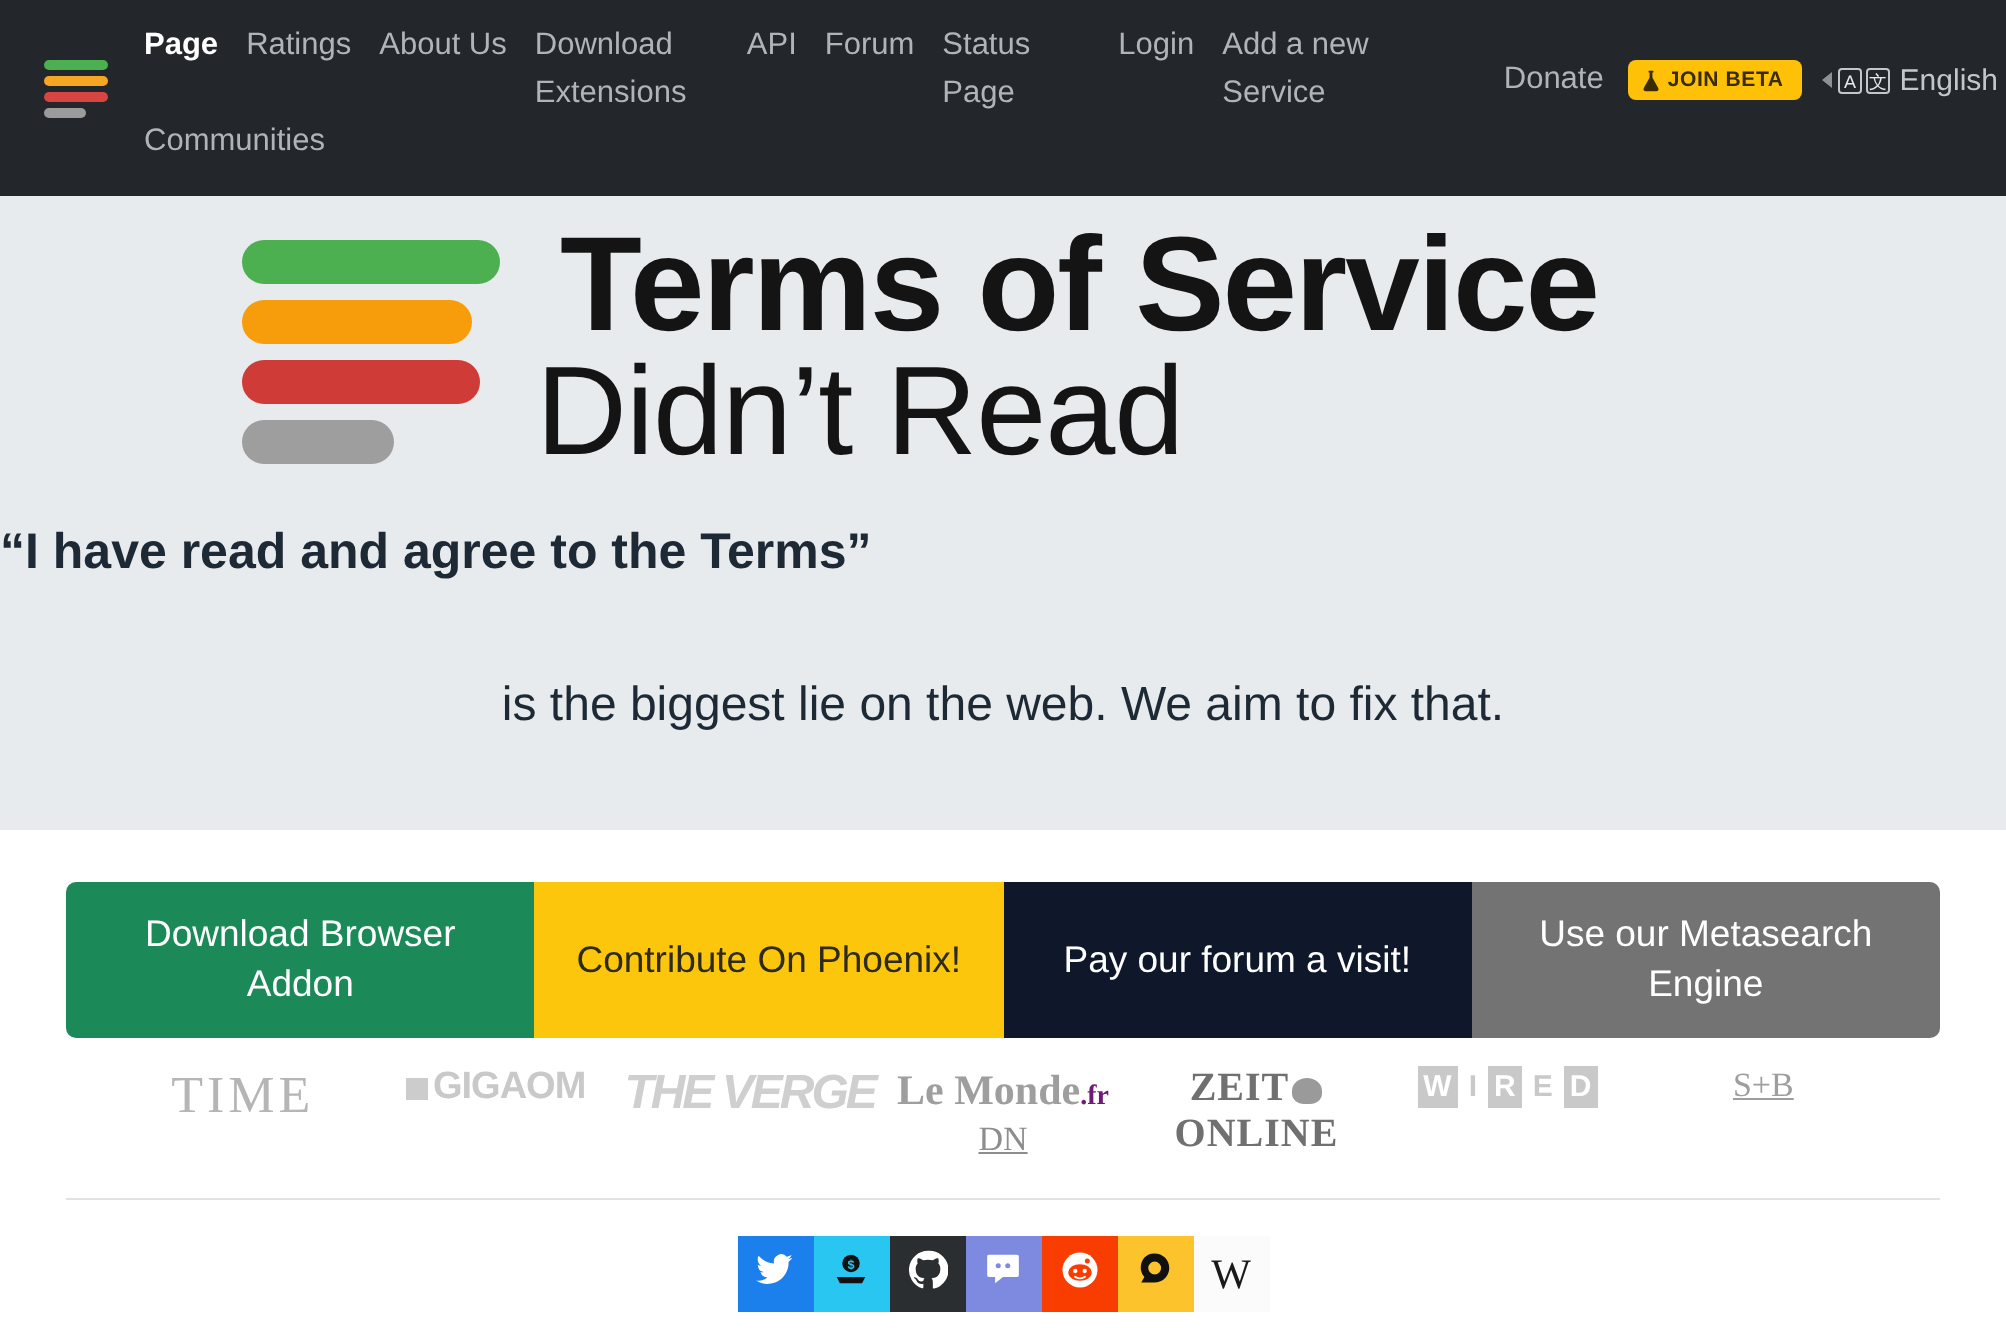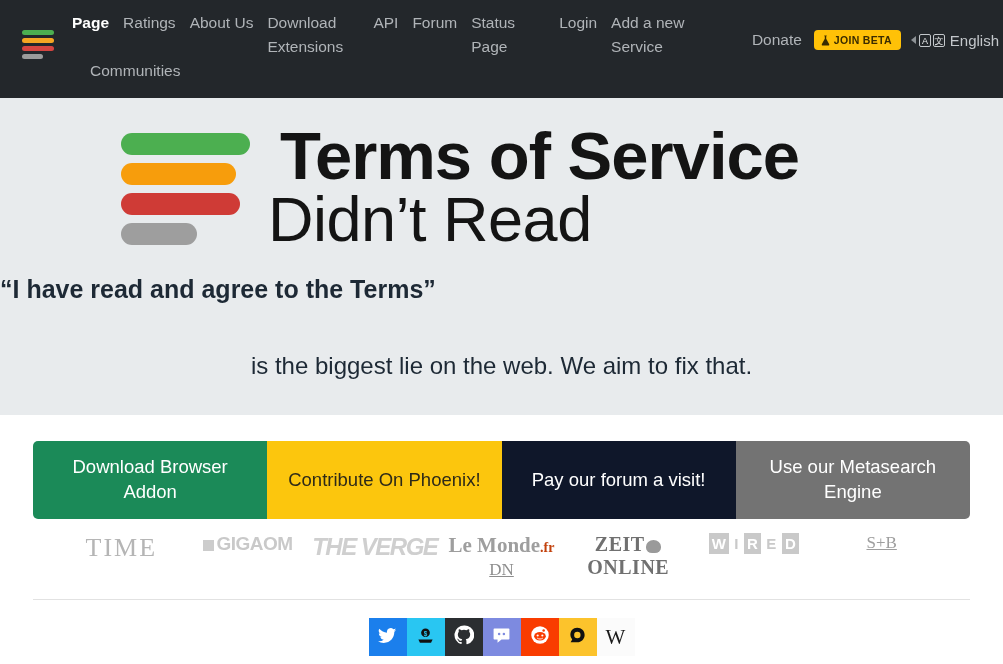--- a/index.html
+++ b/index.html
@@ -53,21 +53,21 @@
     font-size: 15.5px;
     line-height: 24px;
     text-decoration: none;
     margin-right: 14px;
     max-width: 74px;
     display: block;
     cursor: pointer;
   }
   .nav-link.active { color: #ffffff; font-weight: 600; }
   .nav-link.wide { max-width: 92px; }
-  .nav-link.communities { max-width: 160px; margin-left: 18px; }
+  .nav-link.communities { max-width: 160px; }
 
   .nav-right {
     position: absolute;
     right: 4px;
     top: 30px;
     display: flex;
     align-items: center;
   }
   .donate-link {
     color: #b0b4b8;
@@ -114,21 +114,21 @@
   
   .hero {
     background: #e8ebed;
     height: 317px;
     position: relative;
     box-sizing: border-box;
   }
   .hero-head {
     display: flex;
     align-items: flex-start;
-    padding-top: 27px;
+    padding-top: 14px;
     padding-left: 121px;
   }
   .big-logo { width: 129px; padding-top: 8px; flex: none; }
   .big-logo .bar {
     height: 22px;
     border-radius: 11px;
     margin-bottom: 8px;
   }
   .big-logo .bar.b0 { width: 129px; background: #4caf50; }
   .big-logo .bar.b1 { width: 115px; background: #f79d0c; }
@@ -236,21 +236,21 @@
     letter-spacing: -1.5px;
     color: #cfcfcf;
     transform: scaleX(1.05);
   }
   .press-lemonde {
     font-family: "Liberation Serif", serif;
     font-size: 21px;
     font-weight: bold;
     color: #9e9e9e;
   }
-  .press-lemonde .fr { font-size: 14px; color: #c2410c; margin-top: 18px; }
+  .press-lemonde .fr { font-size: 14px; color: #701a75; margin-top: 18px; }
   .press-dn {
     display: block;
     font-family: "Liberation Serif", serif;
     font-size: 17px;
     color: #8d8d8d;
     text-decoration: underline;
     margin-top: 2px;
     cursor: pointer;
   }
   .press-zeit {

